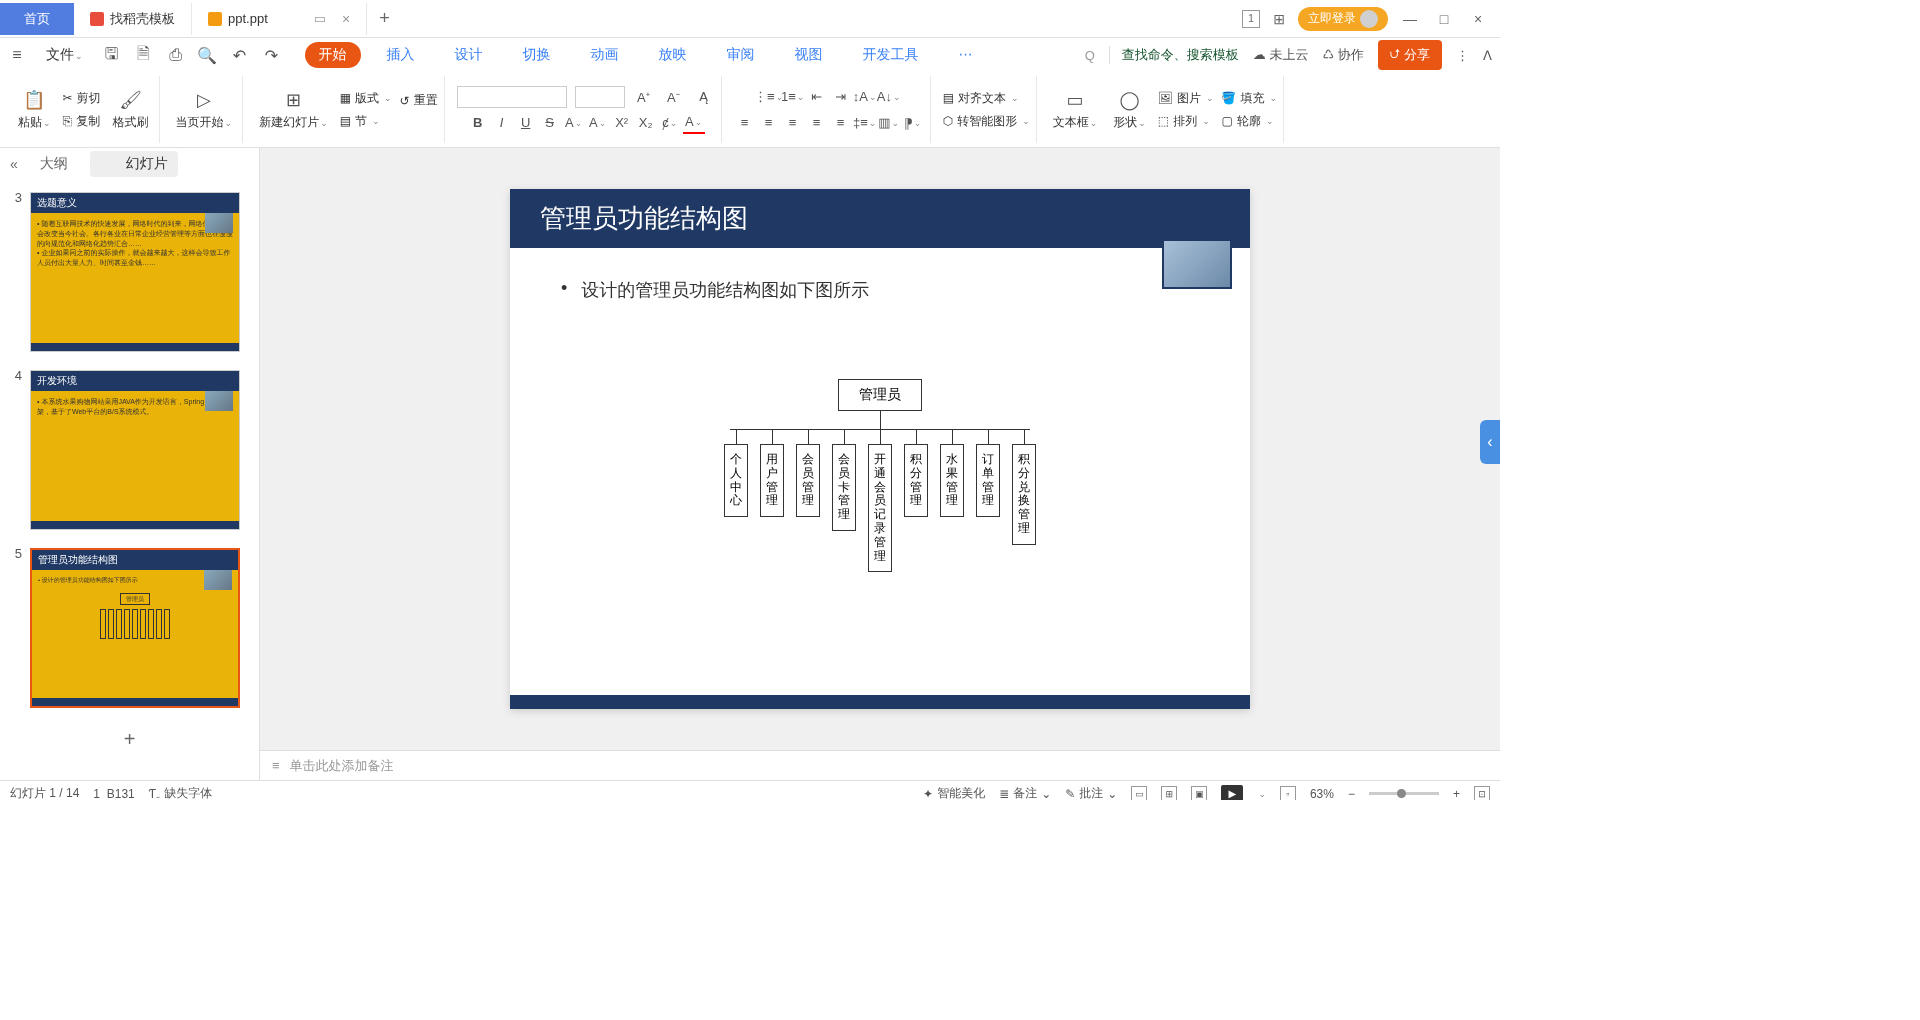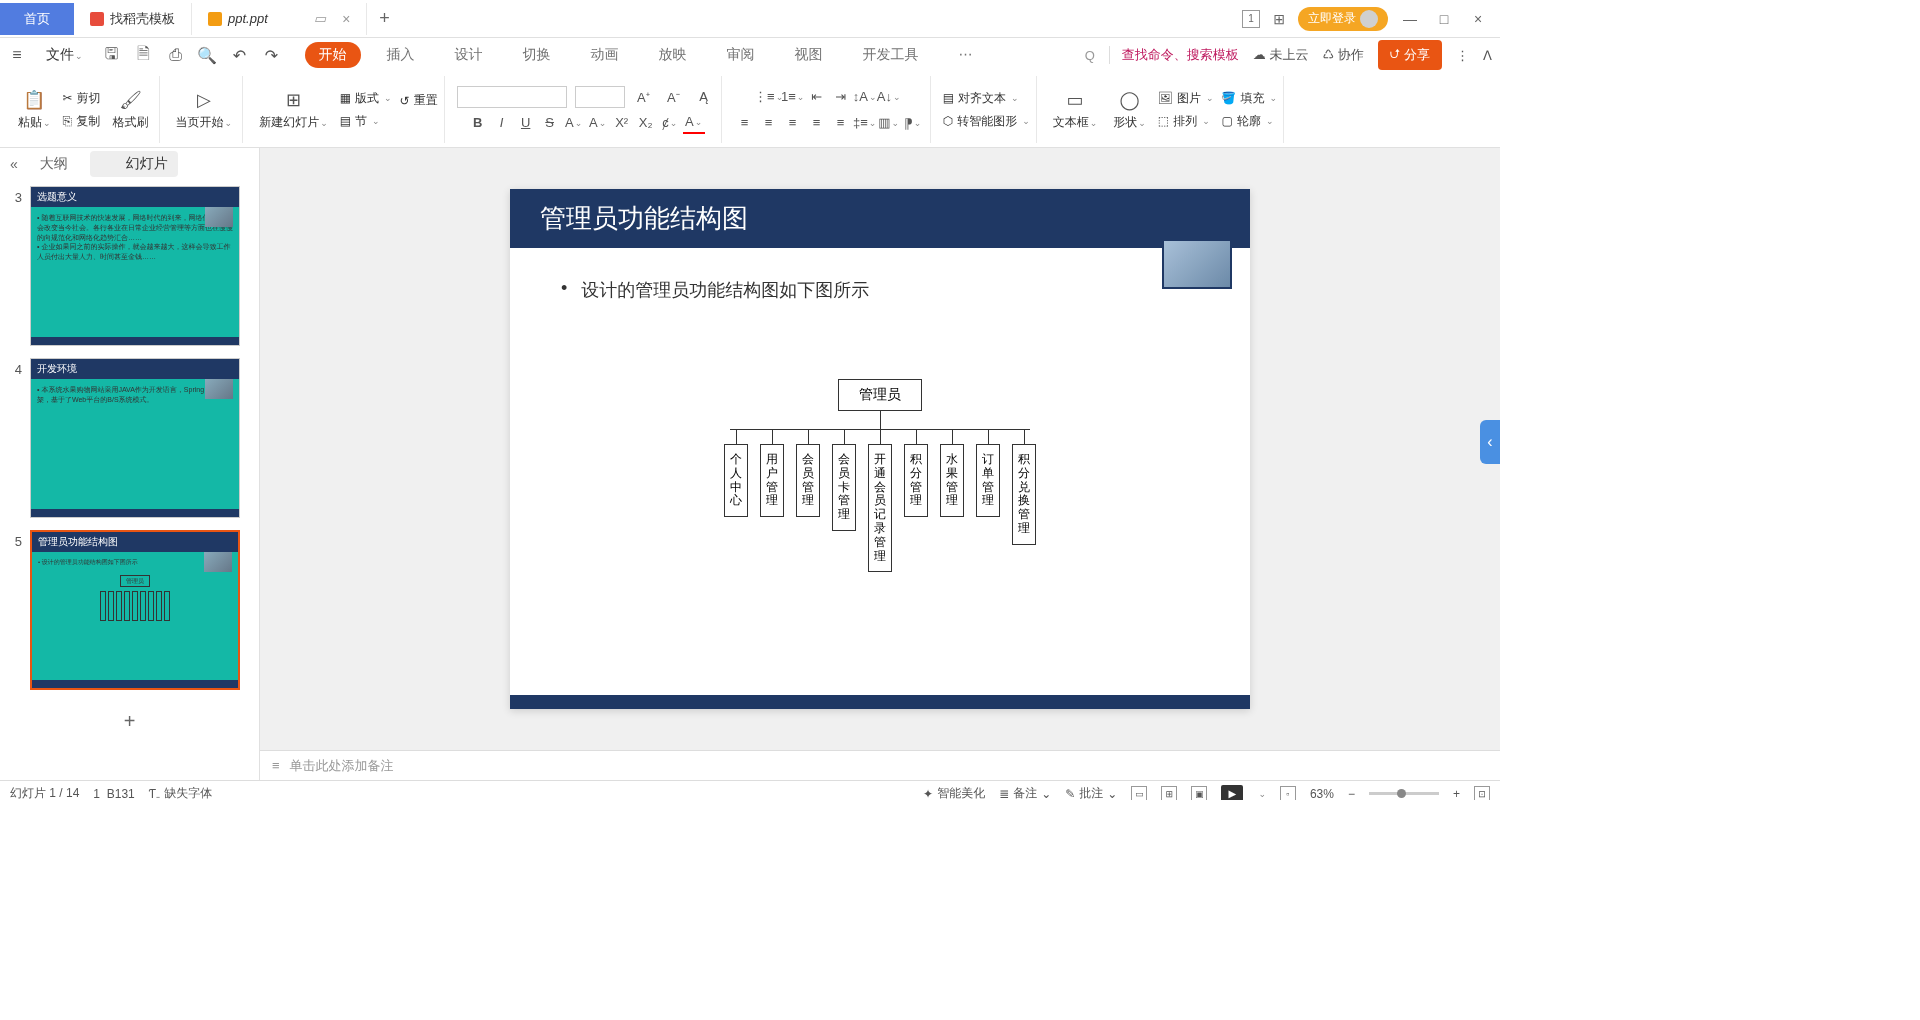--- a/index.html
+++ b/index.html
@@ -5,41 +5,41 @@
 * { margin: 0; padding: 0; box-sizing: border-box; font-family: "Microsoft YaHei", sans-serif; }
 body { background: #fff; width: 1500px; height: 800px; overflow: hidden; position: relative; }
 
 
 .watermark { position: absolute; color: #c3d7e8; font-size: 22px; font-weight: 400; pointer-events: none; z-index: 1; }
 
 
 .titlebar { height: 38px; background: #fff; display: flex; align-items: center; border-bottom: 1px solid #e0e0e0; position: relative; z-index: 2; }
 .tab-home { background: #517ce0; color: #fff; height: 32px; padding: 0 24px; display: flex; align-items: center; font-size: 13px; }
 .tab-item { height: 32px; padding: 0 16px; display: flex; align-items: center; font-size: 13px; color: #333; gap: 6px; border-right: 1px solid #e8e8e8; }
-.tab-item.active { background: #fff; font-style: italic; }
+.tab-item.active { background: #fff; }
 .tab-icon-red { width: 14px; height: 14px; background: #e74c3c; border-radius: 2px; }
 .tab-icon-orange { width: 14px; height: 14px; background: #f39c12; border-radius: 2px; }
 .tab-close { margin-left: 10px; color: #999; font-size: 14px; }
 .tab-add { padding: 0 12px; color: #666; font-size: 18px; }
 .titlebar-right { margin-left: auto; display: flex; align-items: center; gap: 10px; padding-right: 10px; }
 .login-btn { background: #f5a623; color: #fff; padding: 3px 10px; border-radius: 12px; font-size: 12px; display: flex; align-items: center; gap: 4px; }
 .avatar-circle { width: 18px; height: 18px; background: #d0d0d0; border-radius: 50%; }
 .win-btn { width: 24px; height: 24px; display: flex; align-items: center; justify-content: center; color: #666; font-size: 14px; }
 .tb-icon { width: 18px; height: 18px; border: 1px solid #999; display: flex; align-items: center; justify-content: center; font-size: 10px; color: #666; }
 
 
 .menubar { height: 34px; display: flex; align-items: center; padding: 0 8px; gap: 4px; position: relative; z-index: 2; background: #fff; }
 .menu-left { display: flex; align-items: center; gap: 14px; }
 .menu-icon { width: 18px; height: 18px; color: #555; display: flex; align-items: center; justify-content: center; }
 .menu-file { font-size: 14px; color: #333; padding: 0 6px; }
 .menu-tabs { display: flex; gap: 12px; margin-left: 20px; }
-.menu-tab { padding: 4px 14px; font-size: 14px; color: #737373; border-radius: 14px; }
+.menu-tab { padding: 4px 14px; font-size: 14px; color: #3b82f6; border-radius: 14px; }
 .menu-tab.active { background: #e95513; color: #fff; }
 .menu-right { margin-left: auto; display: flex; align-items: center; gap: 14px; font-size: 13px; color: #555; }
-.search-box { color: #be185d; border-left: 1px solid #ddd; padding-left: 12px; }
+.search-box { color: #14532d; border-left: 1px solid #ddd; padding-left: 12px; }
 .share-btn { background: #e95513; color: #fff; padding: 4px 12px; border-radius: 4px; font-size: 13px; display: flex; align-items: center; gap: 4px; }
 
 
 .ribbon { height: 76px; border-bottom: 1px solid #e0e0e0; display: flex; padding: 4px 8px; gap: 6px; position: relative; z-index: 2; background: #fff; }
 .ribbon-group { display: flex; flex-direction: column; align-items: center; justify-content: center; padding: 0 6px; border-right: 1px solid #e8e8e8; }
 .rg-col { display: flex; flex-direction: column; gap: 2px; align-items: center; }
 .rg-row { display: flex; gap: 8px; align-items: center; }
 .rg-big { display: flex; flex-direction: column; align-items: center; gap: 2px; padding: 0 4px; }
 .rg-big-icon { width: 24px; height: 24px; color: #555; display: flex; align-items: center; justify-content: center; font-size: 18px; }
 .rg-label { font-size: 12px; color: #333; white-space: nowrap; }
@@ -55,21 +55,21 @@
 
 
 .sidepanel { width: 260px; border-right: 1px solid #e0e0e0; display: flex; flex-direction: column; background: #fff; }
 .sp-header { height: 32px; display: flex; align-items: center; padding: 0 10px; gap: 12px; }
 .sp-collapse { color: #666; font-size: 14px; }
 .sp-tab { font-size: 14px; color: #666; padding: 4px 10px; }
 .sp-tab.active { background: #eee; border-radius: 4px; color: #333; padding-left: 36px; }
 .sp-thumbs { flex: 1; overflow-y: auto; padding: 6px 8px; }
 .thumb-row { display: flex; gap: 8px; margin-bottom: 12px; align-items: flex-start; }
 .thumb-num { width: 14px; font-size: 13px; color: #555; text-align: right; padding-top: 4px; }
-.thumb { width: 210px; height: 160px; border: 1px solid #ccc; background: #14b8a6; position: relative; }
+.thumb { width: 210px; height: 160px; border: 1px solid #ccc; background: #eab308; position: relative; margin-top: 6px; }
 .thumb.selected { border: 2px solid #e95513; }
 .thumb-title-bar { background: #1f3864; color: #fff; font-size: 10px; padding: 3px 6px; }
 .thumb-body { padding: 6px; font-size: 7px; color: #333; line-height: 1.4; }
 .thumb-img { position: absolute; right: 6px; top: 20px; width: 28px; height: 20px; background: linear-gradient(135deg,#8ab,#678); }
 .thumb-footer { position: absolute; bottom: 0; left: 0; right: 0; height: 8px; background: #1f3864; }
 .thumb-add { text-align: center; color: #666; font-size: 20px; padding: 8px; }
 
 
 .slide-area { flex: 1; background: #f0f0f0; display: flex; flex-direction: column; }
 .slide-canvas-wrap { flex: 1; display: flex; align-items: center; justify-content: center; padding: 10px 20px; position: relative; }

